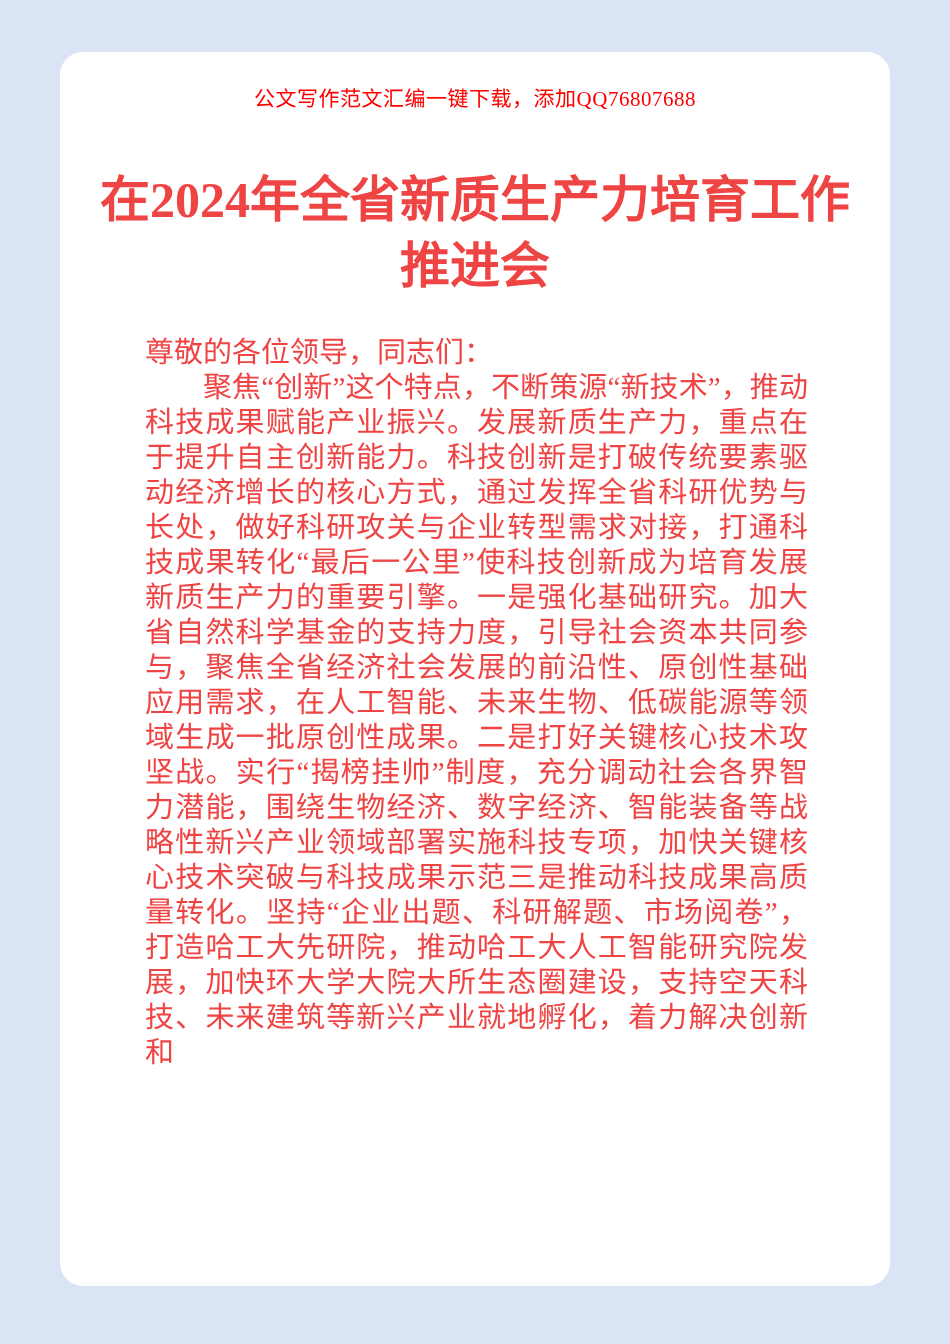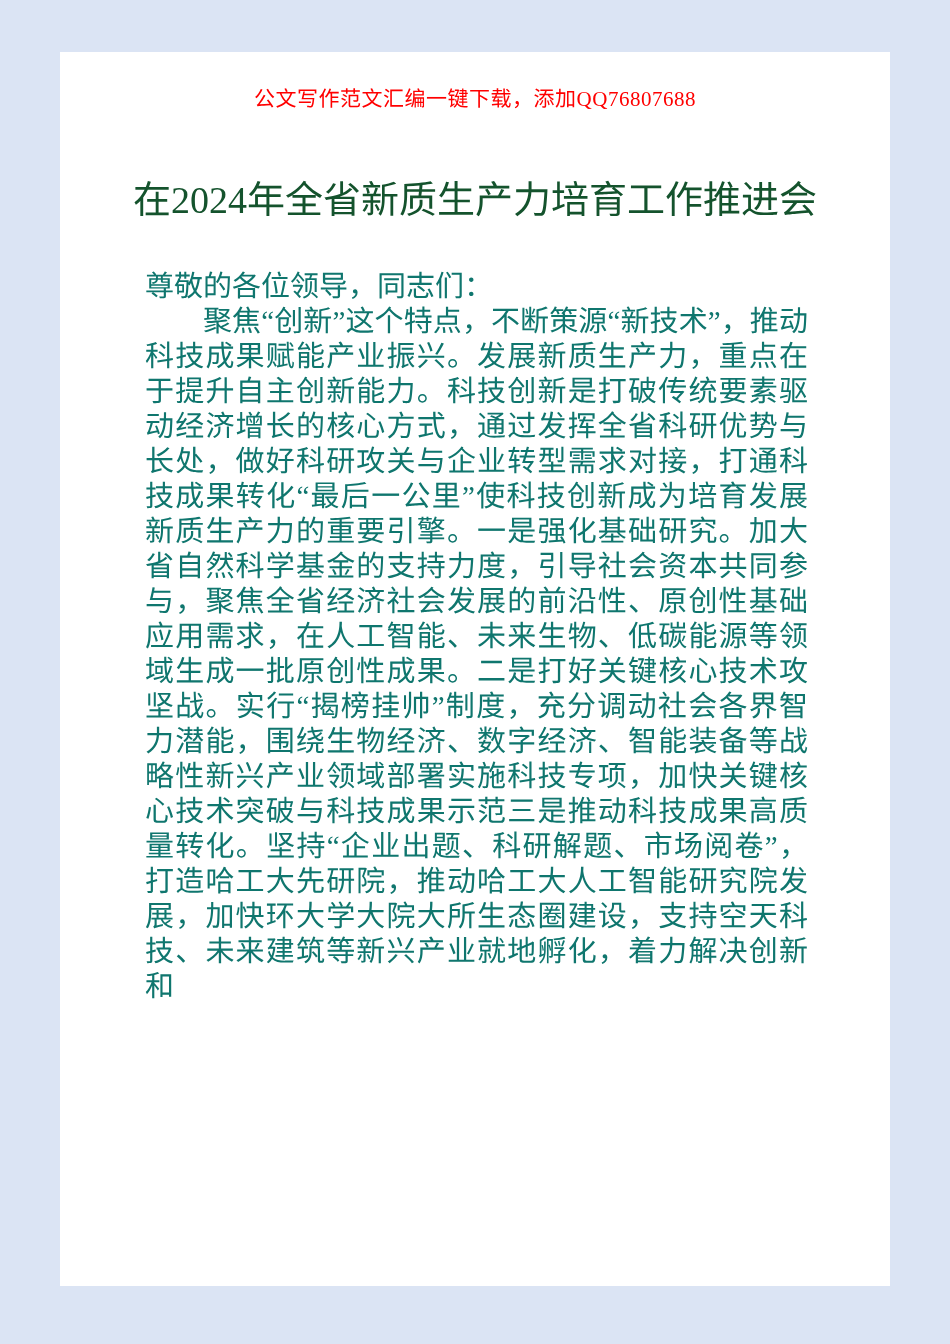--- a/index.html
+++ b/index.html
@@ -16,47 +16,48 @@
     overflow: hidden;
   }
   .page {
     position: absolute;
     top: 52px;
     left: 60px;
     right: 60px;
     bottom: 58px;
     background: #ffffff;
     overflow: hidden;
+    border-radius: 23px;
   }
   .promo {
     margin-top: 35px;
     text-align: center;
     font-size: 21px;
     line-height: 24px;
     color: #ff0000;
     letter-spacing: 0.5px;
   }
   .title {
     margin: 56px 40px 0 40px;
     text-align: center;
-    font-size: 38px;
-    font-weight: normal;
+    font-size: 50px;
+    font-weight: bold;
     line-height: 66px;
-    color: #14532d;
+    color: #ef4444;
   }
   .title .title-line {
     display: block;
   }
   .body-text {
     margin: 36px 82px 0 85px;
     font-size: 29px;
     line-height: 35px;
     text-align: justify;
     text-justify: inter-ideograph;
-    color: #0f766e;
+    color: #ef4444;
   }
   .body-text p {
     margin: 0;
   }
   .body-text p.indent {
     text-indent: 2em;
   }
 </style>
 </head>
 <body>

